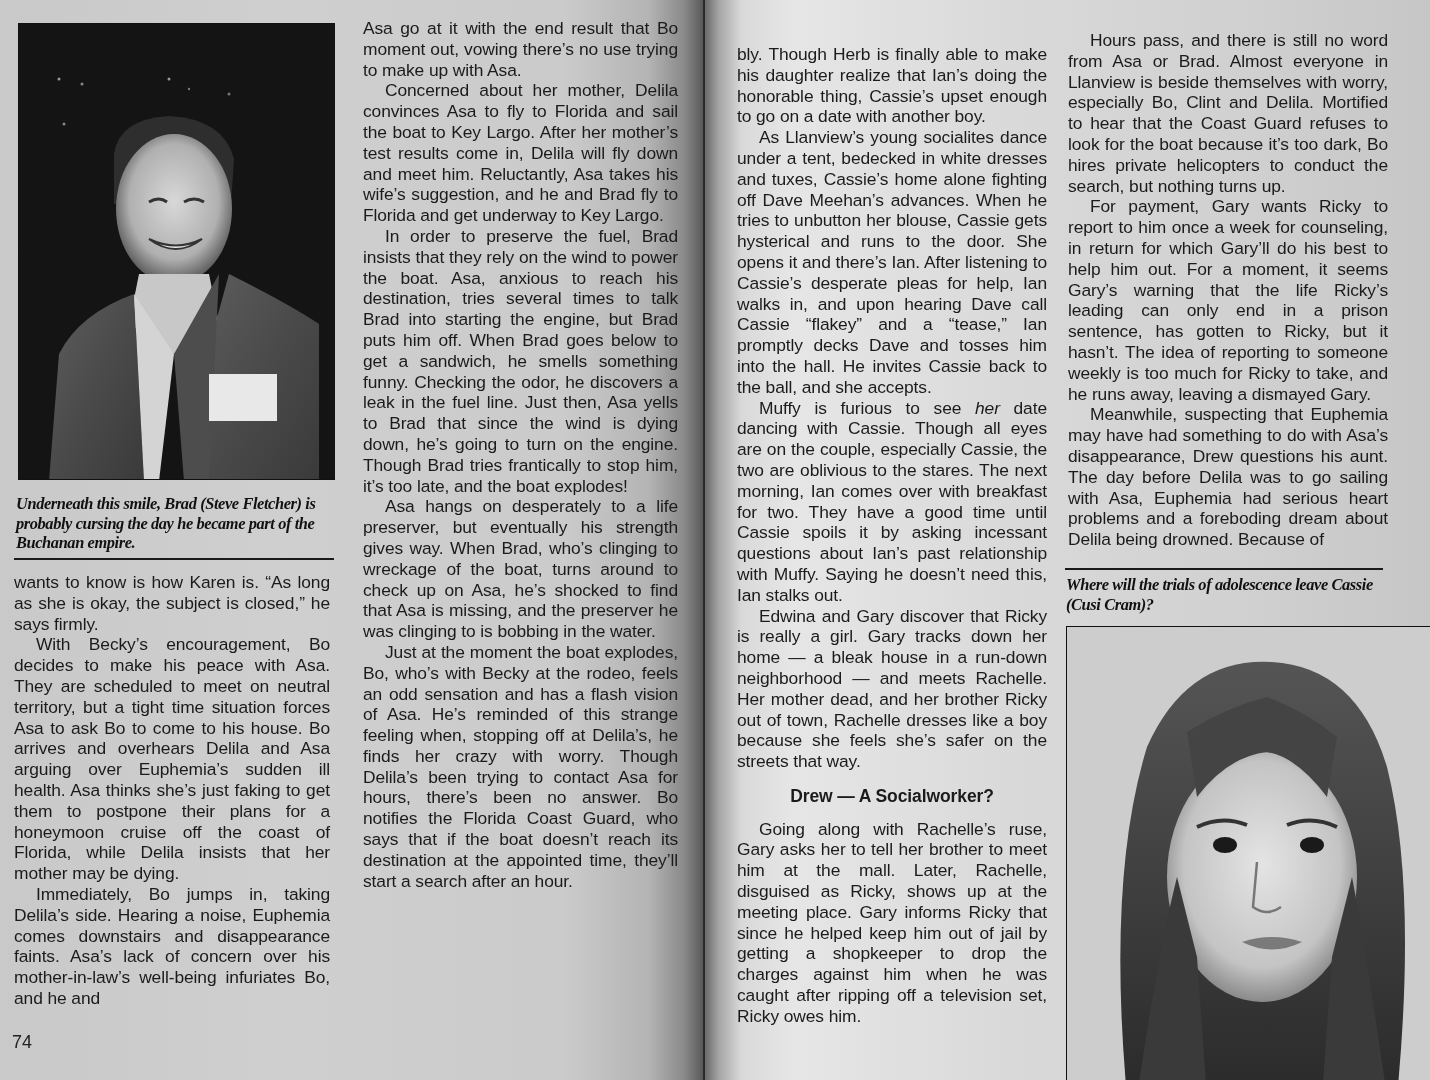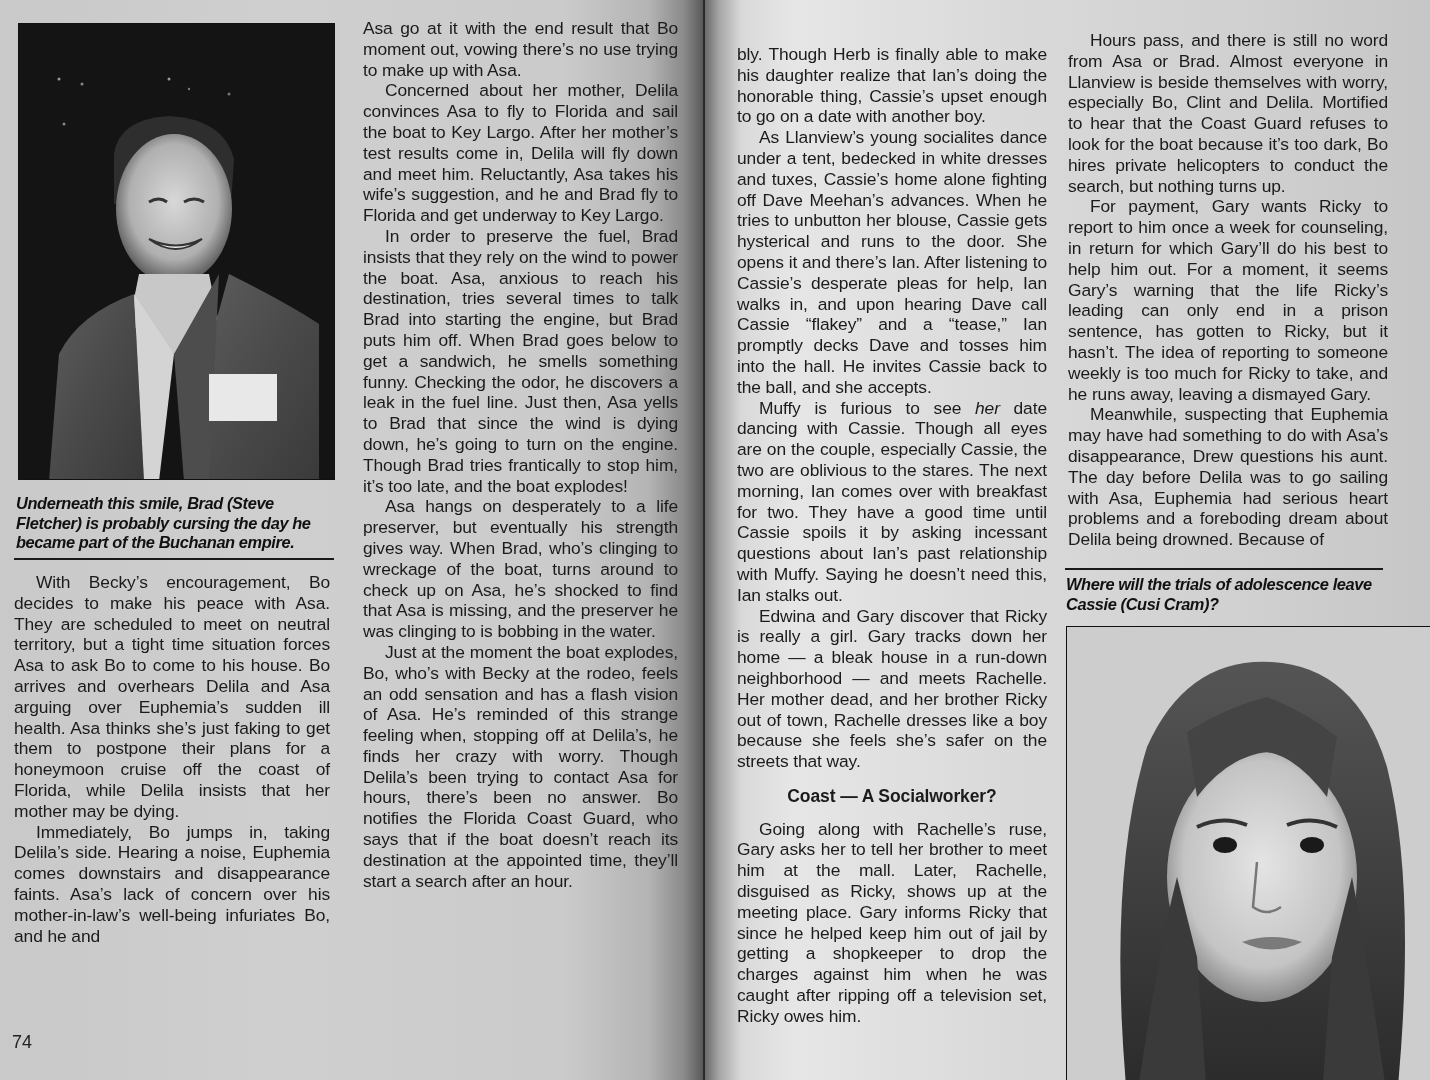--- a/index.html
+++ b/index.html
@@ -25,21 +25,21 @@
   .col em { font-style: italic; }
 
   .col-1 { left: 14px; top: 572px; width: 316px; }
   .col-2 { left: 363px; top: 18px; width: 315px; }
   .col-3 { left: 737px; top: 44px; width: 310px; }
   .col-4 { left: 1068px; top: 30px; width: 320px; }
 
   .subhead { font-weight: bold; text-align: center; font-size: 17.5px; margin: 14px 0 12px 0; text-indent: 0 !important; }
 
   .caption {
-    position: absolute; font-family: Liberation Sans, sans-serif; font-style: italic; font-weight: bold;
+    position: absolute; font-family: Liberation Serif, serif; font-style: italic; font-weight: bold;
     font-size: 16.4px; line-height: 19.5px; letter-spacing: -0.4px; color: #111;
   }
   .caption-left { left: 16px; top: 494px; width: 320px; }
   .caption-right { left: 1066px; top: 575px; width: 322px; }
 
   .rule { position: absolute; height: 2px; background: #1a1a1a; }
   .rule-left { left: 14px; top: 558px; width: 320px; }
   .rule-right { left: 1065px; top: 568px; width: 318px; }
 
   .photo { position: absolute; overflow: hidden; border: 1.5px solid #111; }
@@ -87,20 +87,21 @@
         <path d="M115 270 L155 330 L140 457 L125 457 Z" fill="#d4d4d4"></path>
         <path d="M200 250 L155 330 L165 457 L190 457 Z" fill="#4d4d4d"></path>
         <rect x="190" y="350" width="68" height="47" fill="#e8e8e8"></rect>
       </svg>
     </div>
 
     <div class="caption caption-left">Underneath this smile, Brad (Steve Fletcher) is probably cursing the day he became part of the Buchanan empire.</div>
     <div class="rule rule-left"></div>
 
     <div class="col col-1">
+      <p class="noindent">wants to know is how Karen is. “As long as she is okay, the subject is closed,” he says firmly.</p>
       <p>With Becky’s encouragement, Bo decides to make his peace with Asa. They are scheduled to meet on neutral territory, but a tight time situation forces Asa to ask Bo to come to his house. Bo arrives and overhears Delila and Asa arguing over Euphemia’s sudden ill health. Asa thinks she’s just faking to get them to postpone their plans for a honeymoon cruise off the coast of Florida, while Delila insists that her mother may be dying.</p>
       <p>Immediately, Bo jumps in, taking Delila’s side. Hearing a noise, Euphemia comes downstairs and disappearance faints. Asa’s lack of concern over his mother-in-law’s well-being infuriates Bo, and he and</p>
     </div>
 
     <div class="col col-2">
       <p class="noindent">Asa go at it with the end result that Bo moment out, vowing there’s no use trying to make up with Asa.</p>
       <p>Concerned about her mother, Delila convinces Asa to fly to Florida and sail the boat to Key Largo. After her mother’s test results come in, Delila will fly down and meet him. Reluctantly, Asa takes his wife’s suggestion, and he and Brad fly to Florida and get underway to Key Largo.</p>
       <p>In order to preserve the fuel, Brad insists that they rely on the wind to power the boat. Asa, anxious to reach his destination, tries several times to talk Brad into starting the engine, but Brad puts him off. When Brad goes below to get a sandwich, he smells something funny. Checking the odor, he discovers a leak in the fuel line. Just then, Asa yells to Brad that since the wind is dying down, he’s going to turn on the engine. Though Brad tries frantically to stop him, it’s too late, and the boat explodes!</p>
       <p>Asa hangs on desperately to a life preserver, but eventually his strength gives way. When Brad, who’s clinging to wreckage of the boat, turns around to check up on Asa, he’s shocked to find that Asa is missing, and the preserver he was clinging to is bobbing in the water.</p>
       <p>Just at the moment the boat explodes, Bo, who’s with Becky at the rodeo, feels an odd sensation and has a flash vision of Asa. He’s reminded of this strange feeling when, stopping off at Delila’s, he finds her crazy with worry. Though Delila’s been trying to contact Asa for hours, there’s been no answer. Bo notifies the Florida Coast Guard, who says that if the boat doesn’t reach its destination at the appointed time, they’ll start a search after an hour.</p>
@@ -111,21 +112,21 @@
 
   <div class="gutter-line"></div>
 
   <div class="page page-right"></div>
 
   <div class="col col-3">
     <p class="noindent">bly. Though Herb is finally able to make his daughter realize that Ian’s doing the honorable thing, Cassie’s upset enough to go on a date with another boy.</p>
     <p>As Llanview’s young socialites dance under a tent, bedecked in white dresses and tuxes, Cassie’s home alone fighting off Dave Meehan’s advances. When he tries to unbutton her blouse, Cassie gets hysterical and runs to the door. She opens it and there’s Ian. After listening to Cassie’s desperate pleas for help, Ian walks in, and upon hearing Dave call Cassie “flakey” and a “tease,” Ian promptly decks Dave and tosses him into the hall. He invites Cassie back to the ball, and she accepts.</p>
     <p><span>Muffy is furious to see </span><em>her</em><span> date dancing with Cassie. Though all eyes are on the couple, especially Cassie, the two are oblivious to the stares. The next morning, Ian comes over with breakfast for two. They have a good time until Cassie spoils it by asking incessant questions about Ian’s past relationship with Muffy. Saying he doesn’t need this, Ian stalks out.</span></p>
     <p>Edwina and Gary discover that Ricky is really a girl. Gary tracks down her home — a bleak house in a run-down neighborhood — and meets Rachelle. Her mother dead, and her brother Ricky out of town, Rachelle dresses like a boy because she feels she’s safer on the streets that way.</p>
-    <p class="subhead">Coast — A Socialworker?</p>
+    <p class="subhead">Drew — A Socialworker?</p>
     <p>Going along with Rachelle’s ruse, Gary asks her to tell her brother to meet him at the mall. Later, Rachelle, disguised as Ricky, shows up at the meeting place. Gary informs Ricky that since he helped keep him out of jail by getting a shopkeeper to drop the charges against him when he was caught after ripping off a television set, Ricky owes him.</p>
   </div>
 
   <div class="col col-4">
     <p>Hours pass, and there is still no word from Asa or Brad. Almost everyone in Llanview is beside themselves with worry, especially Bo, Clint and Delila. Mortified to hear that the Coast Guard refuses to look for the boat because it’s too dark, Bo hires private helicopters to conduct the search, but nothing turns up.</p>
     <p>For payment, Gary wants Ricky to report to him once a week for counseling, in return for which Gary’ll do his best to help him out. For a moment, it seems Gary’s warning that the life Ricky’s leading can only end in a prison sentence, has gotten to Ricky, but it hasn’t. The idea of reporting to someone weekly is too much for Ricky to take, and he runs away, leaving a dismayed Gary.</p>
     <p>Meanwhile, suspecting that Euphemia may have had something to do with Asa’s disappearance, Drew questions his aunt. The day before Delila was to go sailing with Asa, Euphemia had serious heart problems and a foreboding dream about Delila being drowned. Because of</p>
   </div>
 
   <div class="rule rule-right"></div>

